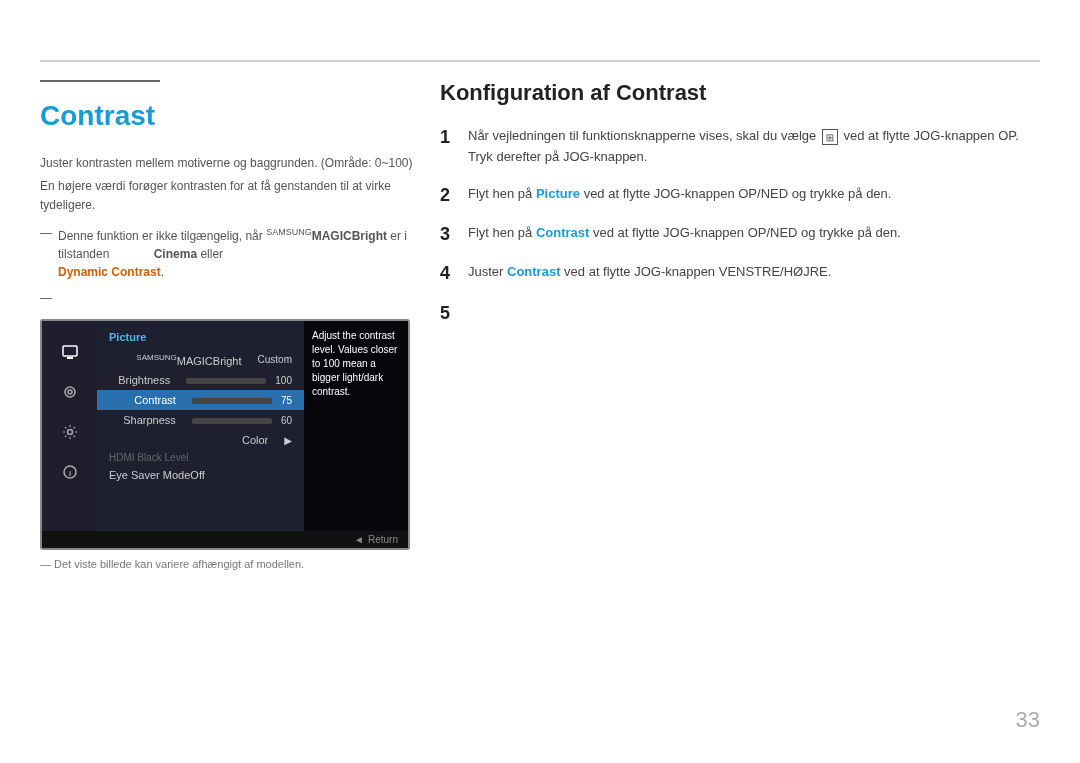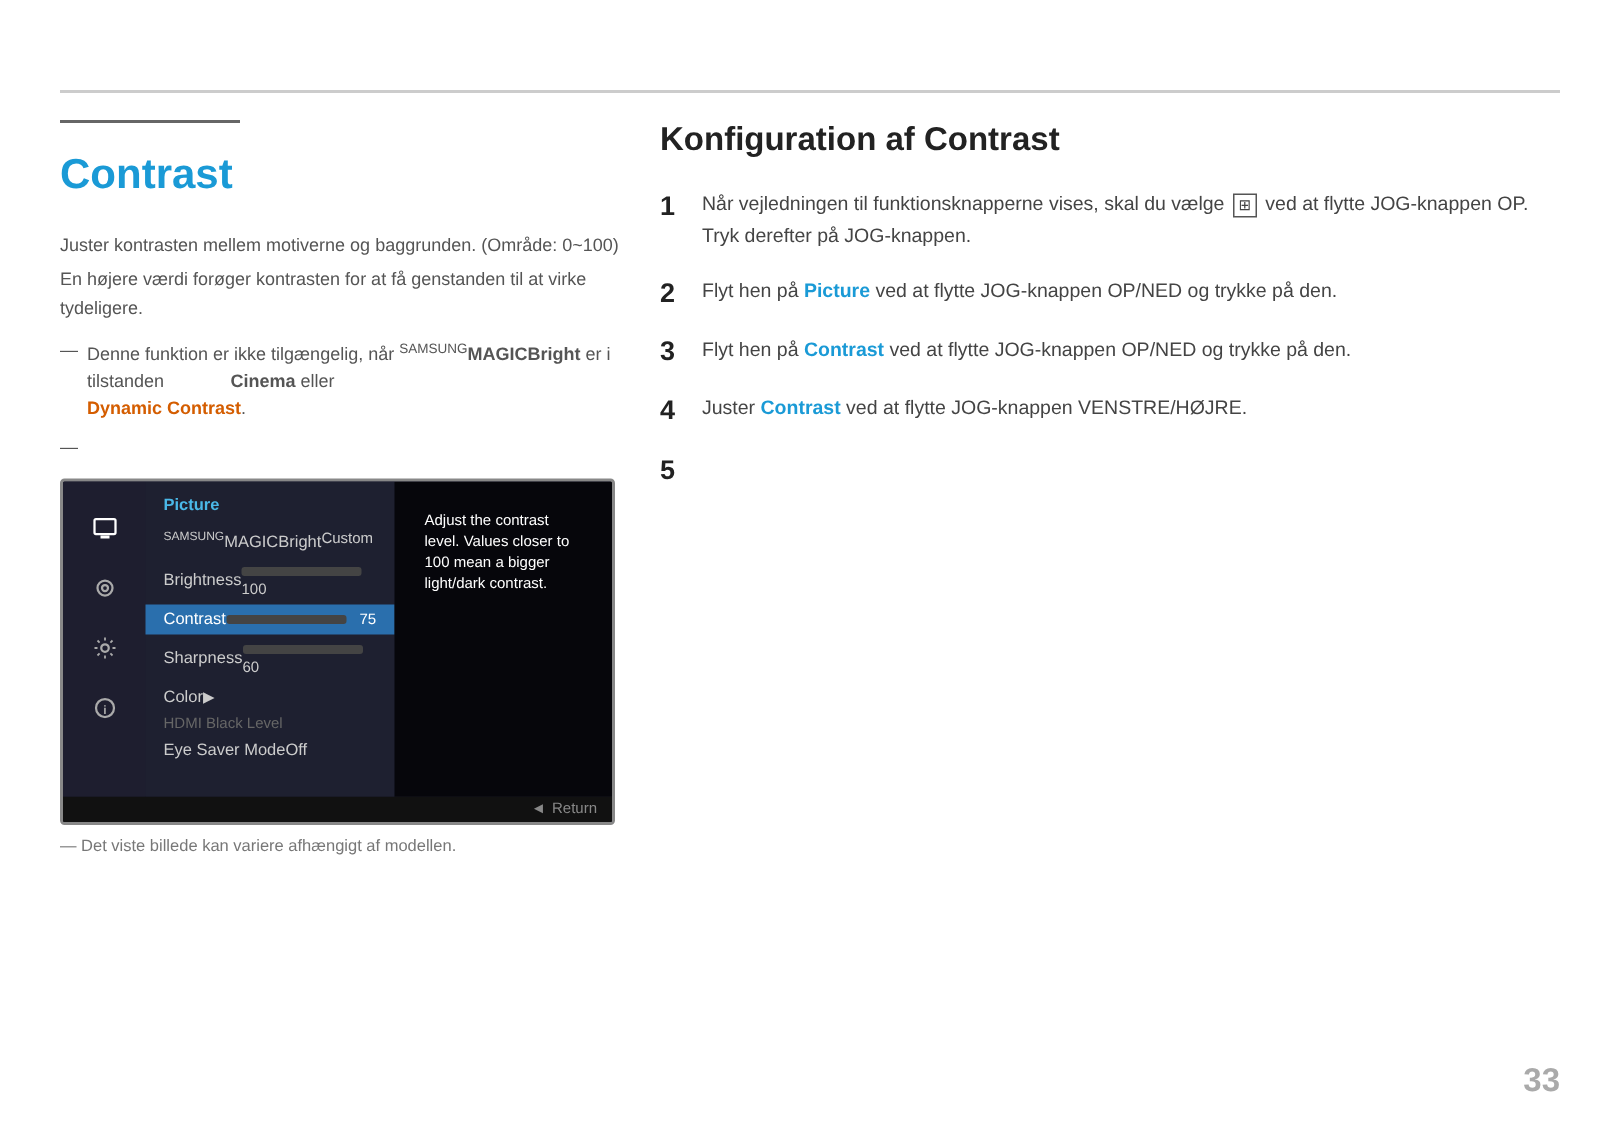--- a/index.html
+++ b/index.html
@@ -139,25 +139,26 @@
 
     .menu-header {
       color: #4ab8e8;
       font-size: 11px;
       font-weight: bold;
       padding: 2px 12px 6px;
     }
 
     .menu-item {
       display: flex;
-      justify-content: flex-start;
+      justify-content: flex-end;
       align-items: center;
       padding: 4px 12px;
       font-size: 11px;
       color: #ccc;
+      gap: 16px;
     }
 
     .menu-item.active {
       background: #2a6fad;
       color: #fff;
     }
 
     .menu-item .item-label {}
     .menu-item .item-value {
       color: #ccc;
@@ -204,23 +205,23 @@
     .menu-bottom {
       display: flex;
       justify-content: flex-start;
       align-items: center;
       padding: 4px 12px;
       font-size: 11px;
       color: #ccc;
     }
 
     .monitor-callout {
-      width: 145px;
+      width: 104px;
       background: rgba(0,0,0,0.75);
-      padding: 20px;
+      padding: 8px;
       font-size: 10px;
       color: #fff;
       line-height: 1.4;
     }
 
     .monitor-return-bar {
       background: #111;
       display: flex;
       justify-content: flex-end;
       align-items: center;
@@ -273,21 +274,21 @@
       color: #1a9ad6;
       font-weight: bold;
     }
 
     .page-number {
       position: absolute;
       bottom: 30px;
       right: 40px;
       font-size: 22px;
       color: #aaa;
-      font-weight: 700;
+      font-weight: 400;
     }
 
     .divider-short {
       width: 120px;
       height: 2px;
       background: #666;
       margin-bottom: 18px;
     }
   </style>
 </head>

